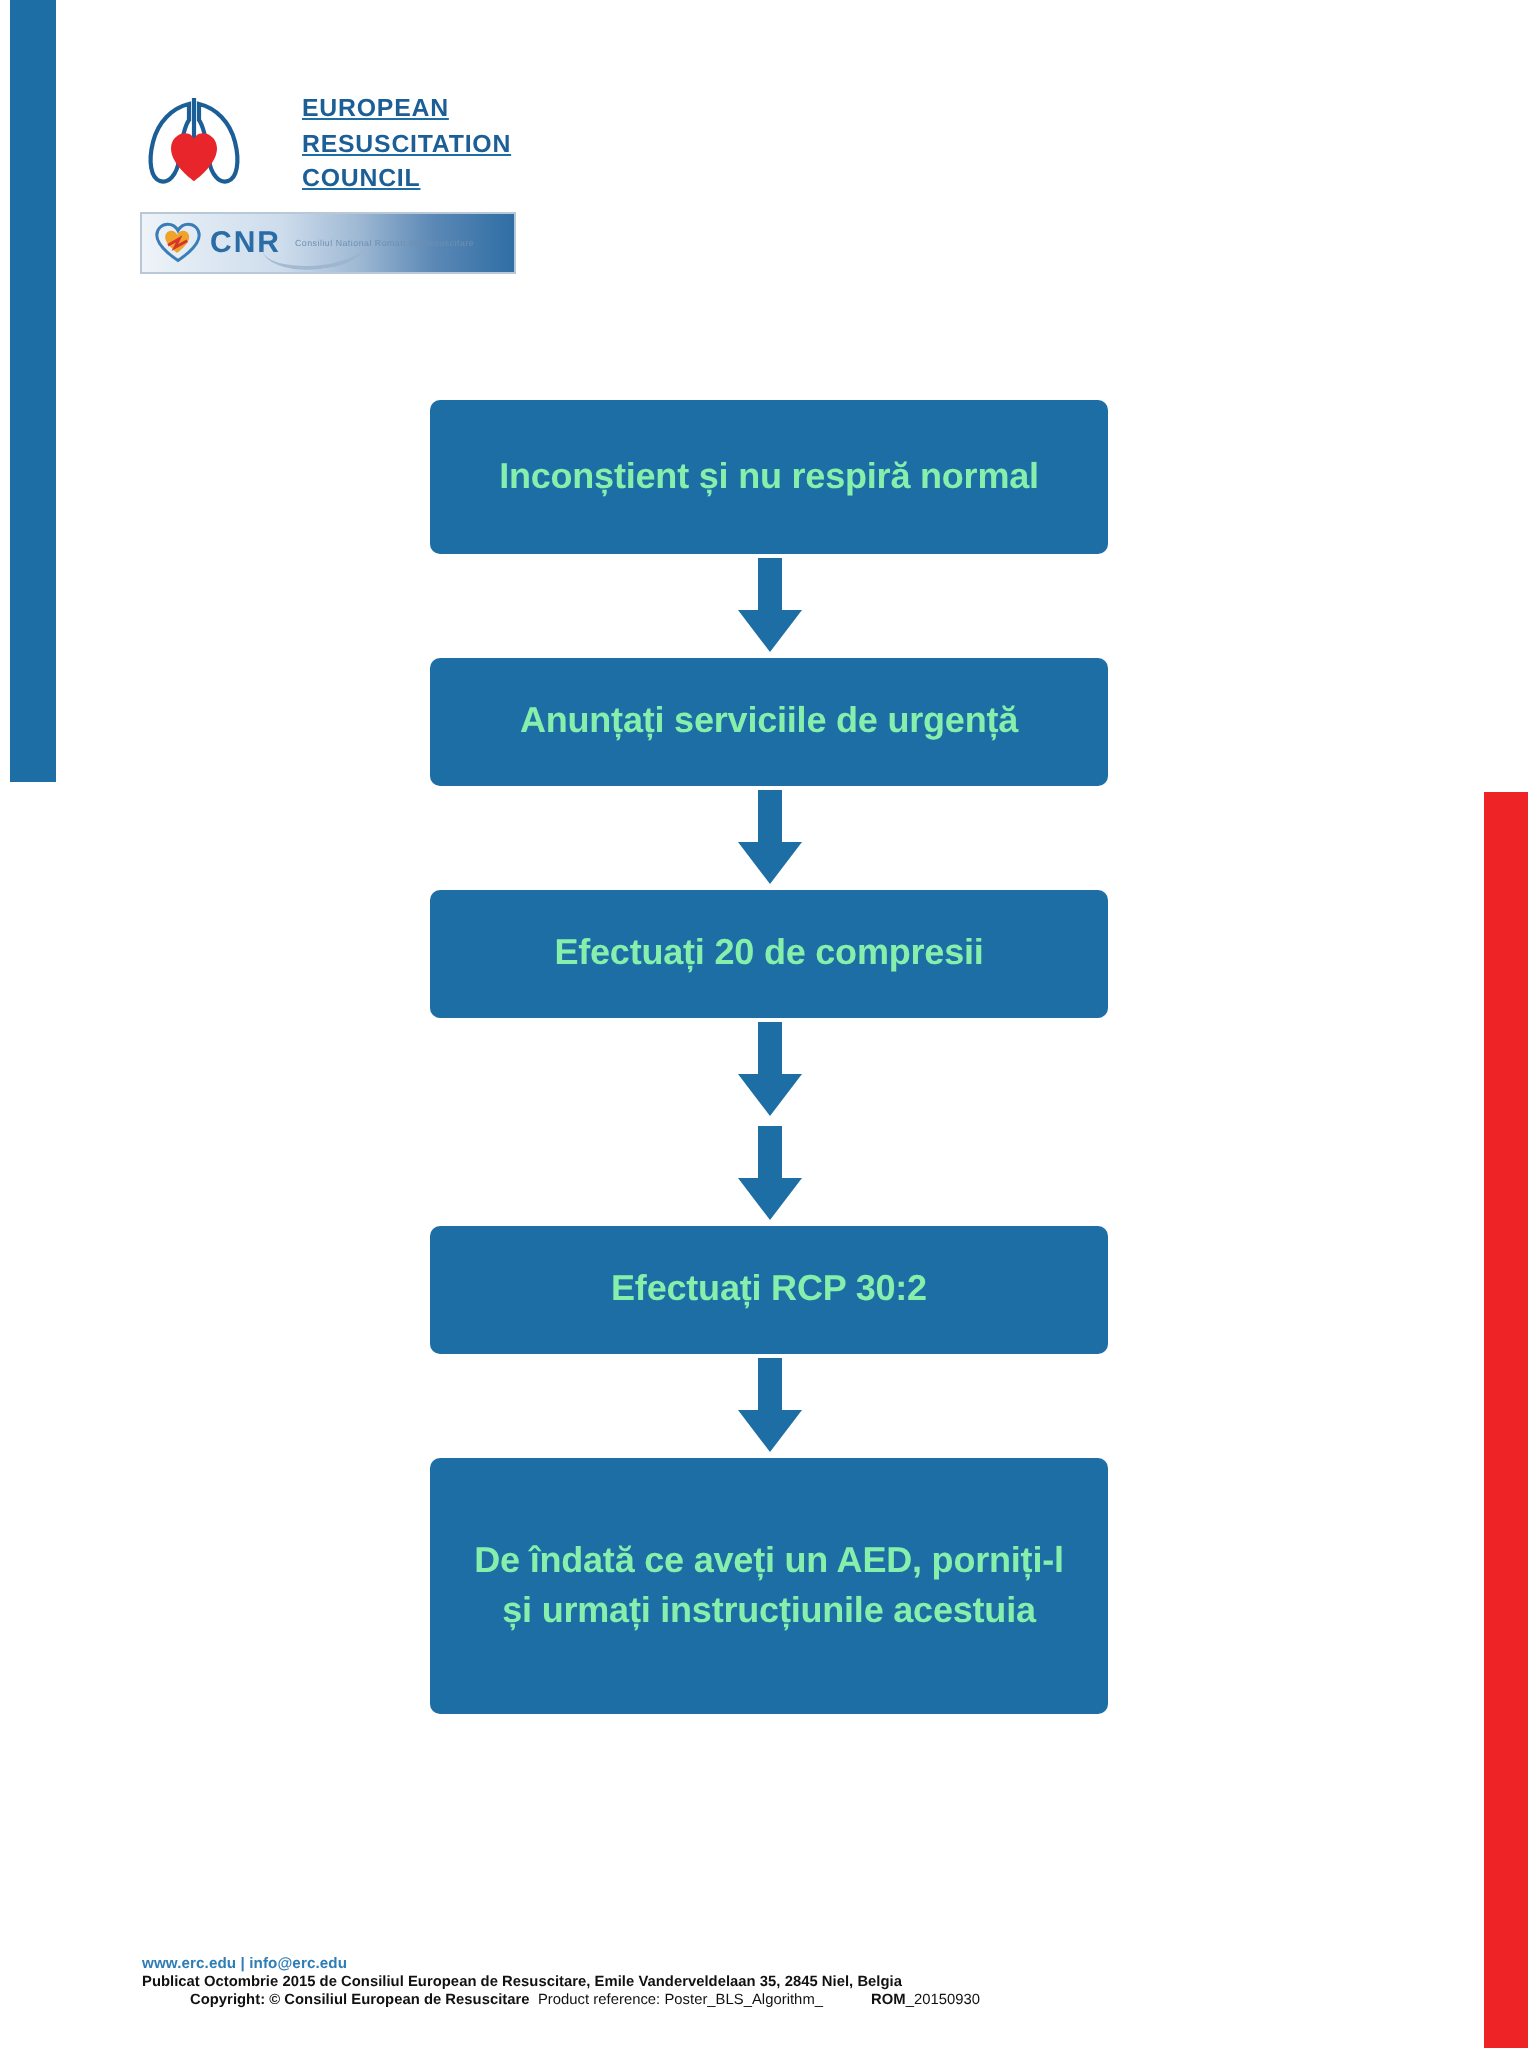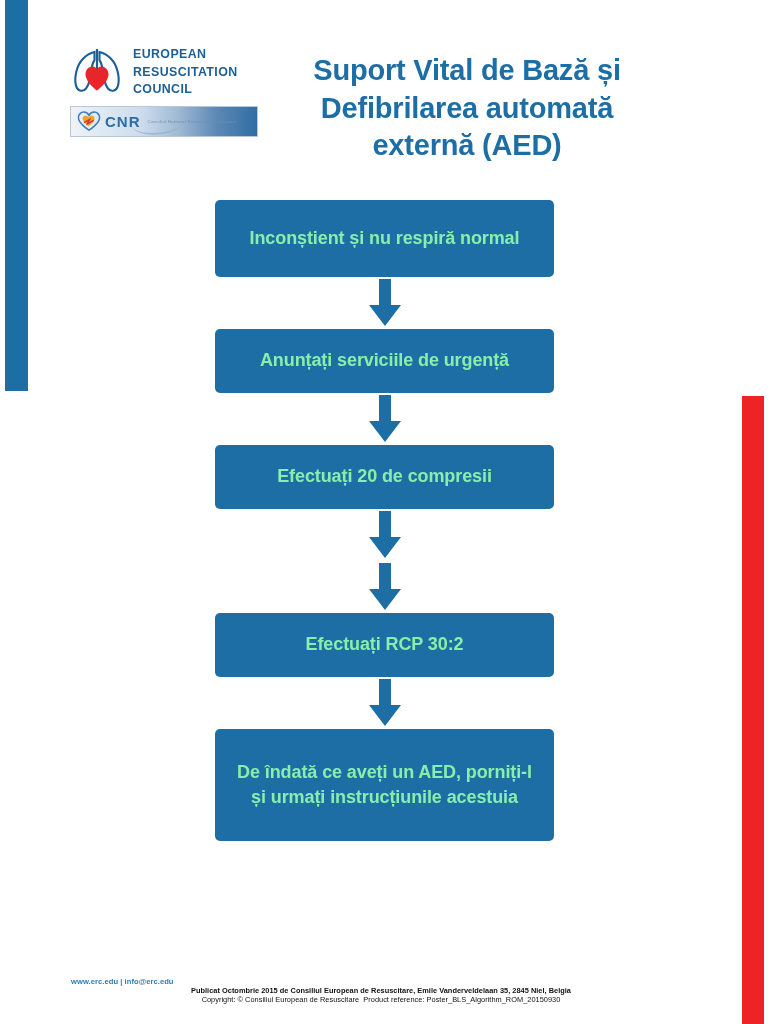--- a/index.html
+++ b/index.html
@@ -45,21 +45,22 @@
   }
   .logo-block {
     position: absolute;
     left: 70px;
     top: 42px;
     width: 190px;
   }
   .erc-logo-row {
     display: flex;
     align-items: flex-start;
-    gap: 9px;
+    gap: 27px;
+    text-decoration: underline;
   }
   .lungs-heart-icon {
     width: 54px;
     height: 56px;
     flex: 0 0 auto;
   }
   .erc-wordmark {
     padding-top: 4px;
     font-size: 12.4px;
     font-weight: bold;
@@ -157,21 +158,21 @@
     text-align: center;
     display: flex;
     align-items: center;
     justify-content: center;
     box-sizing: border-box;
     padding: 6px 14px;
     letter-spacing: -0.1px;
   }
   .h-tall { height: 77px; }
   .h-std  { height: 64px; }
-  .h-last { height: 112px; }
+  .h-last { height: 128px; }
 
   .arrow {
     height: 52px;
     display: flex;
     align-items: center;
     justify-content: center;
   }
   .arrow svg { display: block; }
 
   
@@ -185,28 +186,28 @@
   .footer-web {
     font-size: 7.6px;
     font-weight: bold;
     color: #2e7db5;
     letter-spacing: 0.05px;
   }
   .footer-line {
     font-size: 7.4px;
     color: #111111;
     letter-spacing: 0.02px;
-    text-align: center;
   }
   .footer-line.bold-all { font-weight: bold; }
   .footer-line .light {
     font-weight: normal;
   }
   .footer-line .strong {
-    font-weight: normal;
+    font-weight: bold;
+    margin-left: 24px;
   }
 </style>
 </head>
 <body>
 
 <div class="bar-left"></div>
 <div class="bar-right"></div>
 
 <div class="header">
 
@@ -236,21 +237,20 @@
           <path d="M12.6 16.4 C12.6 16.4 6.6 12.2 6.6 8.6 C6.6 6.7 8 5.4 9.6 5.4 C11 5.4 12.1 6.4 12.6 7.4 C13.1 6.4 14.2 5.4 15.6 5.4 C17.2 5.4 18.6 6.7 18.6 8.6 C18.6 12.2 12.6 16.4 12.6 16.4 Z" fill="#f0a32a"></path>
           <path d="M8 12.6 L13.6 9.4 L11.4 13.8 L17.6 10.4" fill="none" stroke="#d6352c" stroke-width="1.4"></path>
         </svg>
       </span>
       <span class="cnr-text">CNR</span>
       <span class="cnr-swoosh"></span>
       <span class="cnr-sub">Consiliul National Roman de Resuscitare</span>
     </div>
   </div>
 
-  <div class="poster-title">Suport Vital de Bază și Defibrilarea automată externă (AED)</div>
 </div>
 
 <div class="flow">
 
   <div class="flow-box h-tall">Inconștient și nu respiră normal</div>
 
   <div class="arrow">
     <svg width="34" height="48" viewBox="0 0 34 48" aria-hidden="true">
       <polygon points="11,0 23,0 23,26 33,26 17,47 1,26 11,26" fill="#1c6ea4"></polygon>
     </svg>

